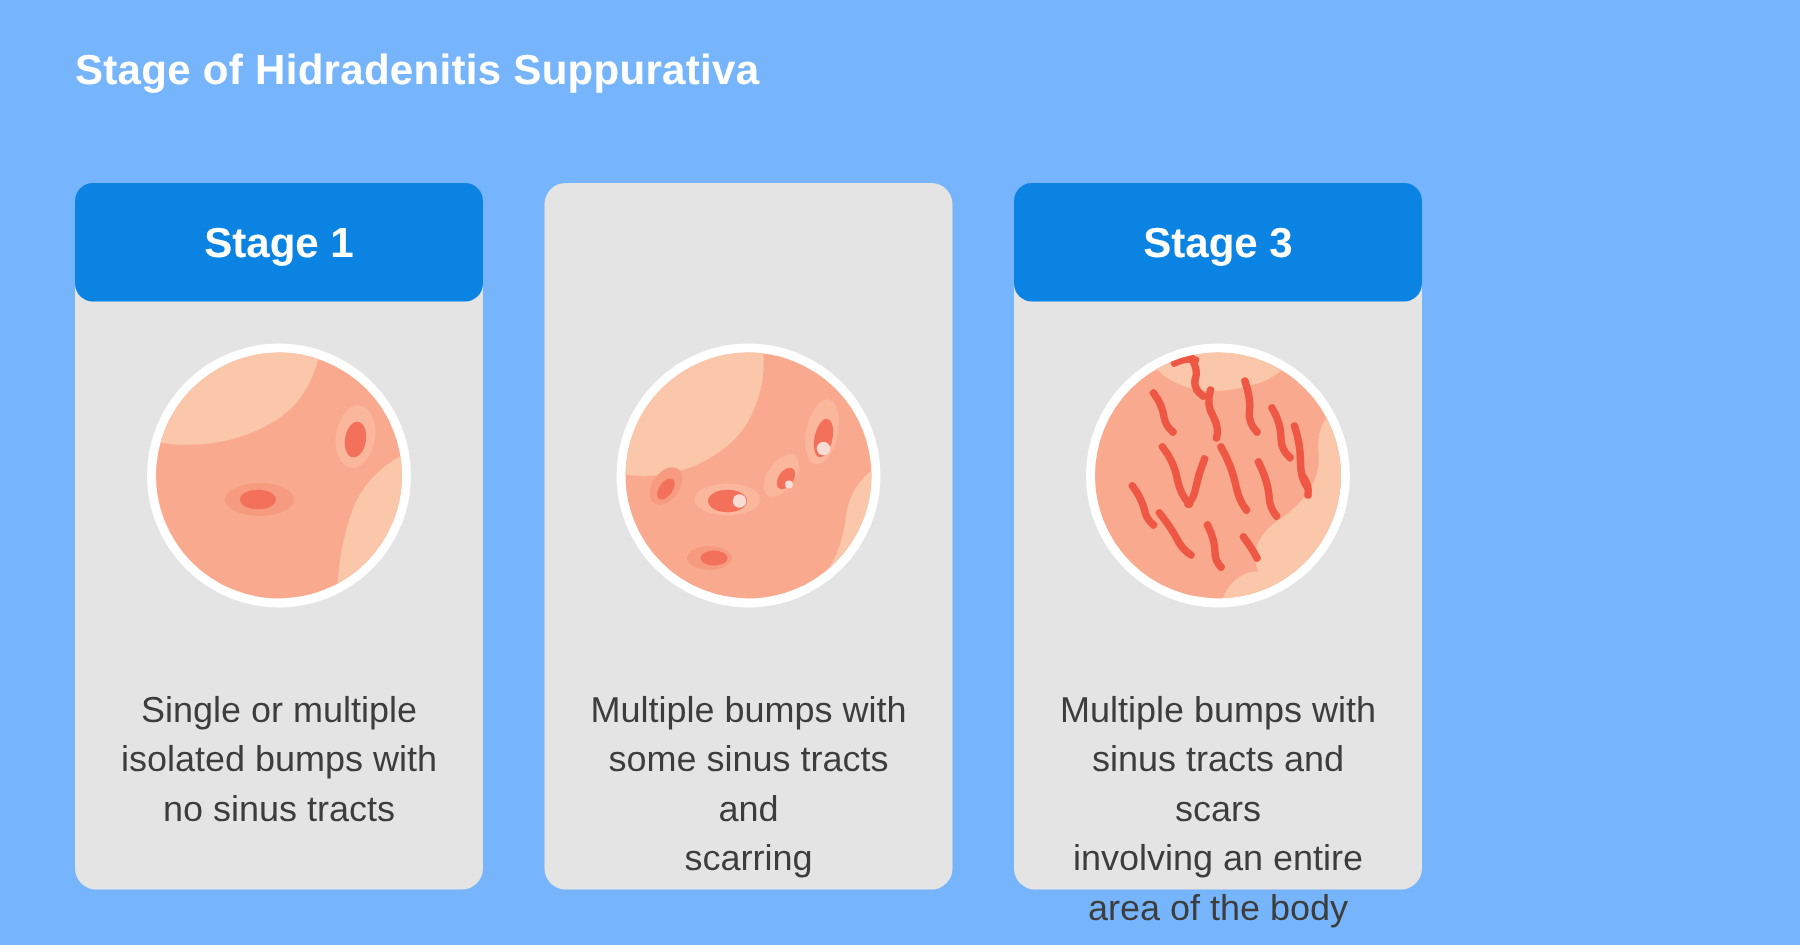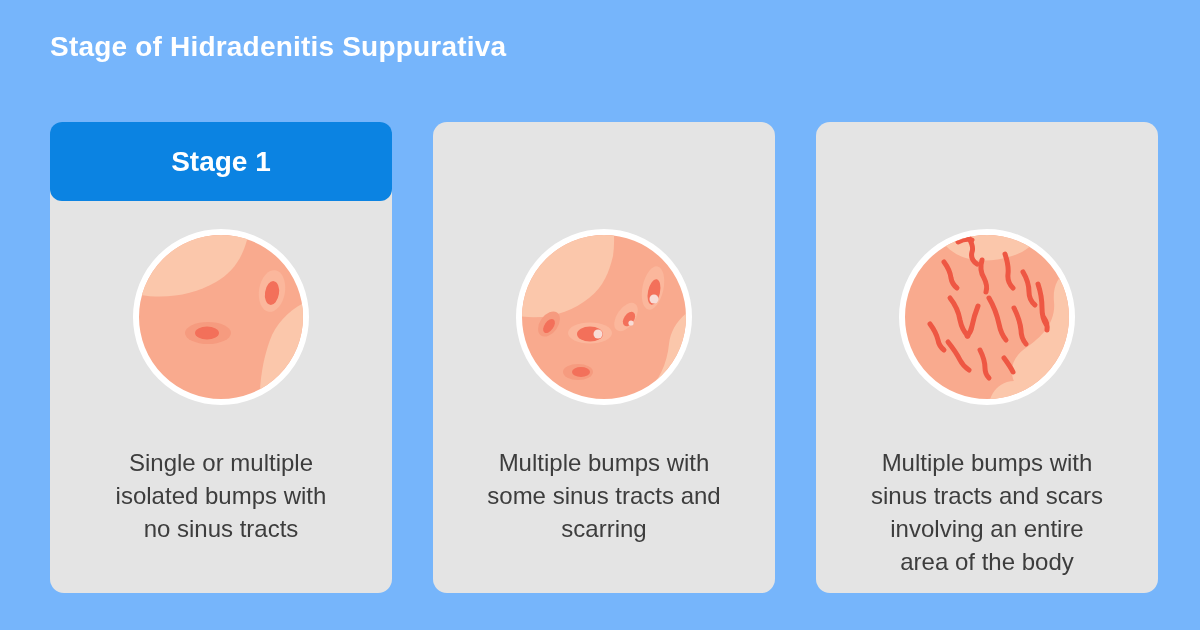--- a/index.html
+++ b/index.html
@@ -12,37 +12,37 @@
   .title{
     position:absolute;left:50px;top:31px;margin:0;
     font-size:28px;font-weight:bold;color:var(--title-text);
     letter-spacing:.2px;
   }
   .cards{
     position:absolute;left:50px;top:122px;
     display:flex;gap:41px;
   }
   .card{
-    position:relative;width:342px;height:471px;
+    position:relative;width:272px;height:471px;
     background:var(--card-gray);border-radius:14px;
   }
   .card-header{
     position:absolute;top:0;left:0;right:0;height:79px;
     background:var(--header-blue);border-radius:12px;
     display:flex;align-items:center;justify-content:center;
   }
   .card-header .label{
     color:var(--header-text);font-size:28px;font-weight:bold;
   }
   .illus{
     position:absolute;top:100px;left:50%;transform:translateX(-50%);
     width:190px;height:190px;
   }
   .desc{
-    position:absolute;top:320px;left:8px;right:8px;margin:4px;
+    position:absolute;top:320px;left:8px;right:8px;margin:15px;
     text-align:center;font-size:24px;line-height:33px;
     color:var(--desc-text);white-space:pre-line;
   }
   
   .skin-base{fill:var(--skin-shade);stroke:var(--ring-white);stroke-width:6;}
   .skin-light{fill:var(--skin-light);}
   .ring-light{fill:var(--bump-ring-light);}
   .ring-mid{fill:var(--bump-ring-mid);}
   .core{fill:var(--bump-core);}
   .pustule{fill:var(--pustule);}
@@ -111,20 +111,23 @@
             <ellipse class="core" cx="72" cy="150" rx="9" ry="5"></ellipse>
           </g>
         </svg>
       </div>
       <p class="desc">Multiple bumps with
 some sinus tracts and
 scarring</p>
     </section>
 
     <section class="card">
+      <header class="card-header">
+        <span class="label">Stage 3</span>
+      </header>
       <div class="illus">
         <svg viewBox="0 0 190 190" width="190" height="190" aria-hidden="true">
           <clipPath id="clip3">
               <circle cx="95" cy="95" r="82"></circle>
             </clipPath>
           <circle class="skin-base" cx="95" cy="95" r="85"></circle>
           <g clip-path="url(#clip3)">
             <path class="skin-light" d="M 30,-8 L 150,-8 C 150,15 140,28 120,34 C 95,42 70,40 55,25 C 45,15 38,5 30,-8 Z"></path>
             <path class="skin-light" d="M 198,40 C 170,45 160,60 162,80 C 164,100 150,115 135,125 C 120,135 115,150 125,165 C 135,180 160,185 198,175 Z"></path>
             <path class="skin-light" d="M 95,198 C 95,180 100,165 115,160 C 130,156 140,165 138,180 C 137,190 130,196 120,198 Z"></path>

